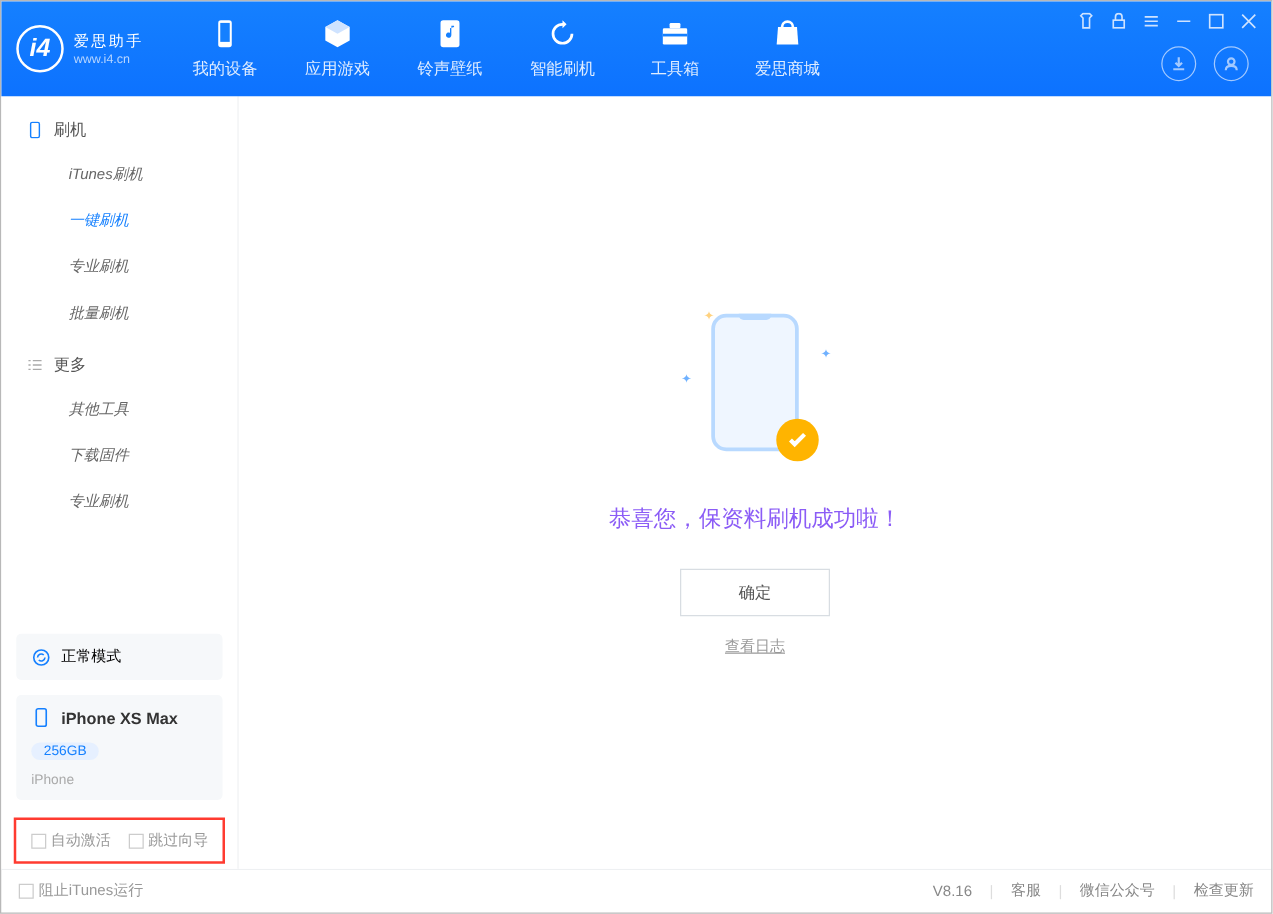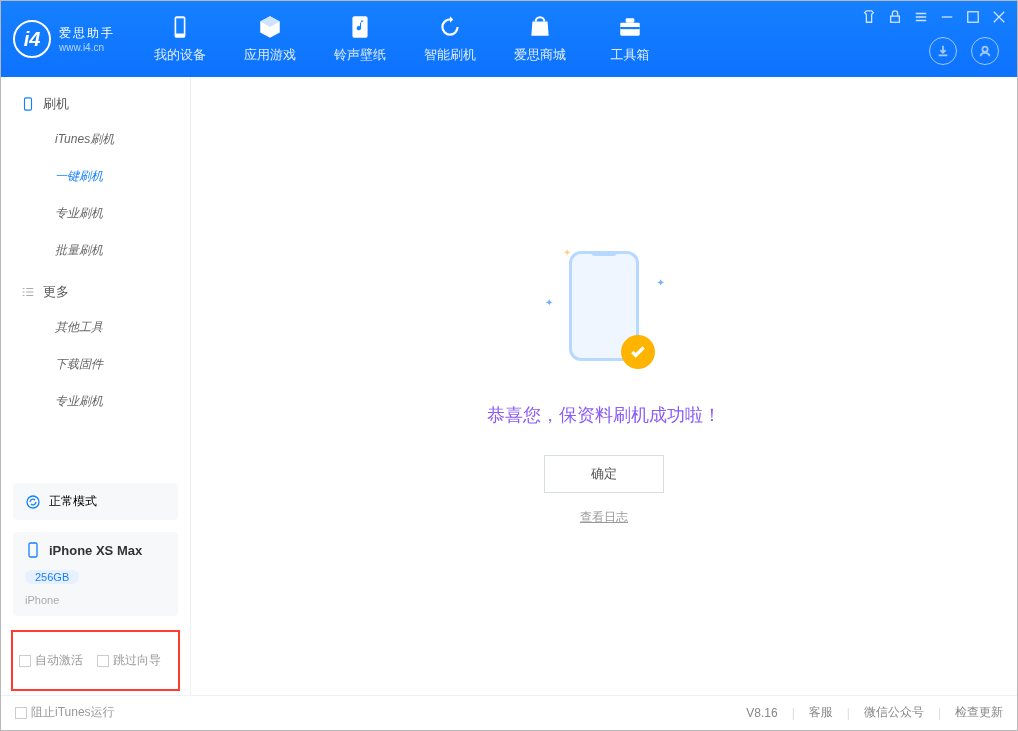--- a/index.html
+++ b/index.html
@@ -33,21 +33,21 @@
 .side-item { padding: 10px 20px 10px 54px; font-size: 12px; color: #666; cursor: pointer; font-style: italic; }
 .side-item.active { color: #1580ff; }
 .spacer20 { height: 14px; }
 .side-flex { flex: 1; }
 .device-mode, .device-card { background: #f6f8fa; margin: 6px 12px; border-radius: 4px; padding: 10px 12px; font-size: 12px; display: flex; align-items: center; gap: 8px; }
 .device-mode svg, .device-card svg { width: 16px; height: 16px; }
 .device-card { flex-direction: column; align-items: flex-start; }
 .device-card .row1 { display: flex; align-items: center; gap: 8px; font-size: 13px; font-weight: bold; color: #333; }
 .badge { background: #e6f0ff; color: #1580ff; border-radius: 10px; padding: 1px 10px; font-size: 11px; display: inline-block; margin-top: 4px; }
 .device-sub { color: #aaa; font-size: 11px; margin-top: 2px; }
-.bottom-opts { border: 2px solid #ff3b30; margin: 8px 10px 4px 10px; padding: 20px 6px; display: flex; gap: 14px; align-items: center; }
+.bottom-opts { border: 2px solid #ff3b30; margin: 8px 10px 4px 10px; padding: 8px 6px; display: flex; gap: 14px; align-items: center; justify-content: center; }
 .chk { display: flex; align-items: center; gap: 4px; font-size: 12px; color: #999; cursor: pointer; }
 .chk-box { width: 12px; height: 12px; border: 1px solid #ccc; }
 
 .main { flex: 1; display: flex; flex-direction: column; align-items: center; justify-content: center; background: #fff; }
 .illus { width: 130px; height: 130px; position: relative; margin-bottom: 26px; }
 .phone { width: 70px; height: 110px; border: 3px solid #b8d9ff; border-radius: 12px; position: absolute; left: 30px; top: 4px; background: #eff6ff; }
 .phone-notch { position: absolute; top: -3px; left: 50%; transform: translateX(-50%); width: 26px; height: 5px; background: #b8d9ff; border-radius: 0 0 4px 4px; }
 .check-badge { position: absolute; right: 14px; bottom: 8px; width: 34px; height: 34px; background: #ffb400; border-radius: 50%; display: flex; align-items: center; justify-content: center; }
 .check-badge svg { width: 18px; height: 18px; stroke: #fff; fill: none; stroke-width: 3; }
 .sparkle { position: absolute; font-size: 10px; color: #6fb1ff; }
@@ -108,35 +108,35 @@
       <div class="nav-icon">
           <svg viewBox="0 0 24 24">
             <path d="M12 2l3 3-3 3V6a6 6 0 106 6h2a8 8 0 11-8-8V2z" fill="#fff"></path>
           </svg>
         </div>
       <span>智能刷机</span>
     </div>
     <div class="nav-tab">
       <div class="nav-icon">
           <svg viewBox="0 0 24 24">
-            <path d="M5 7h14l1 13H4L5 7z" fill="#fff"></path>
-            <path d="M8 7a4 4 0 018 0" stroke="#fff" fill="none" stroke-width="2"></path>
-          </svg>
-        </div>
-      <span>爱思商城</span>
-    </div>
-    <div class="nav-tab">
-      <div class="nav-icon">
-          <svg viewBox="0 0 24 24">
             <rect x="3" y="8" width="18" height="12" rx="1" fill="#fff"></rect>
             <rect x="8" y="4" width="8" height="4" rx="1" fill="#fff"></rect>
             <rect x="3" y="12" width="18" height="2" fill="#1580ff"></rect>
           </svg>
         </div>
       <span>工具箱</span>
+    </div>
+    <div class="nav-tab">
+      <div class="nav-icon">
+          <svg viewBox="0 0 24 24">
+            <path d="M5 7h14l1 13H4L5 7z" fill="#fff"></path>
+            <path d="M8 7a4 4 0 018 0" stroke="#fff" fill="none" stroke-width="2"></path>
+          </svg>
+        </div>
+      <span>爱思商城</span>
     </div>
   </div>
   <div class="header-right">
     <div class="win-btn">
         <svg viewBox="0 0 16 16">
           <path d="M3 3l2-2h6l2 2-2 2v9H5V5L3 3z"></path>
         </svg>
       </div>
     <div class="win-btn">
         <svg viewBox="0 0 16 16">

